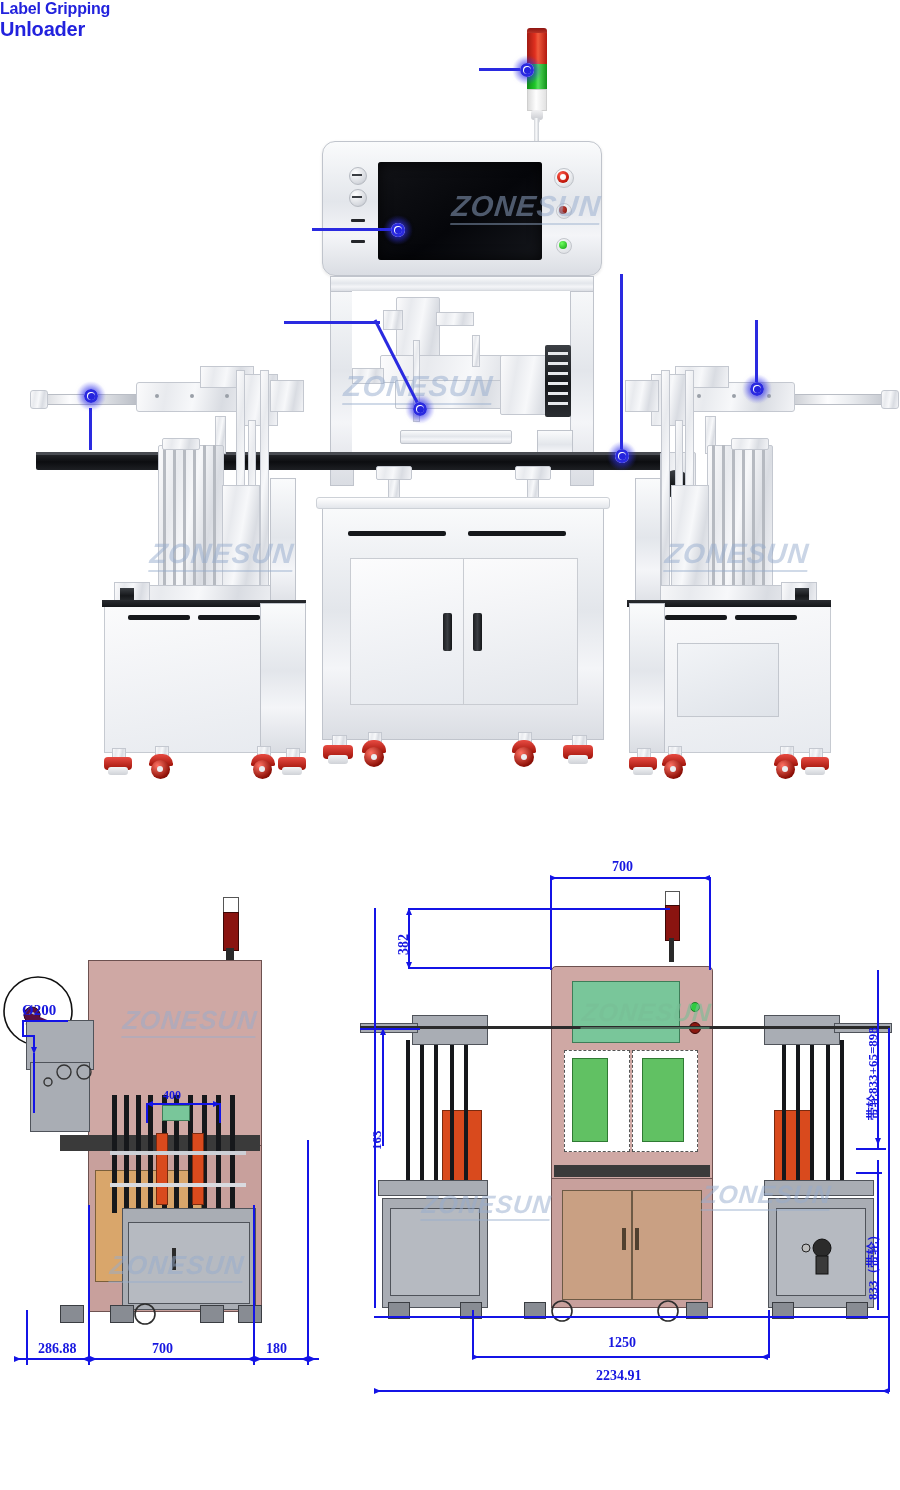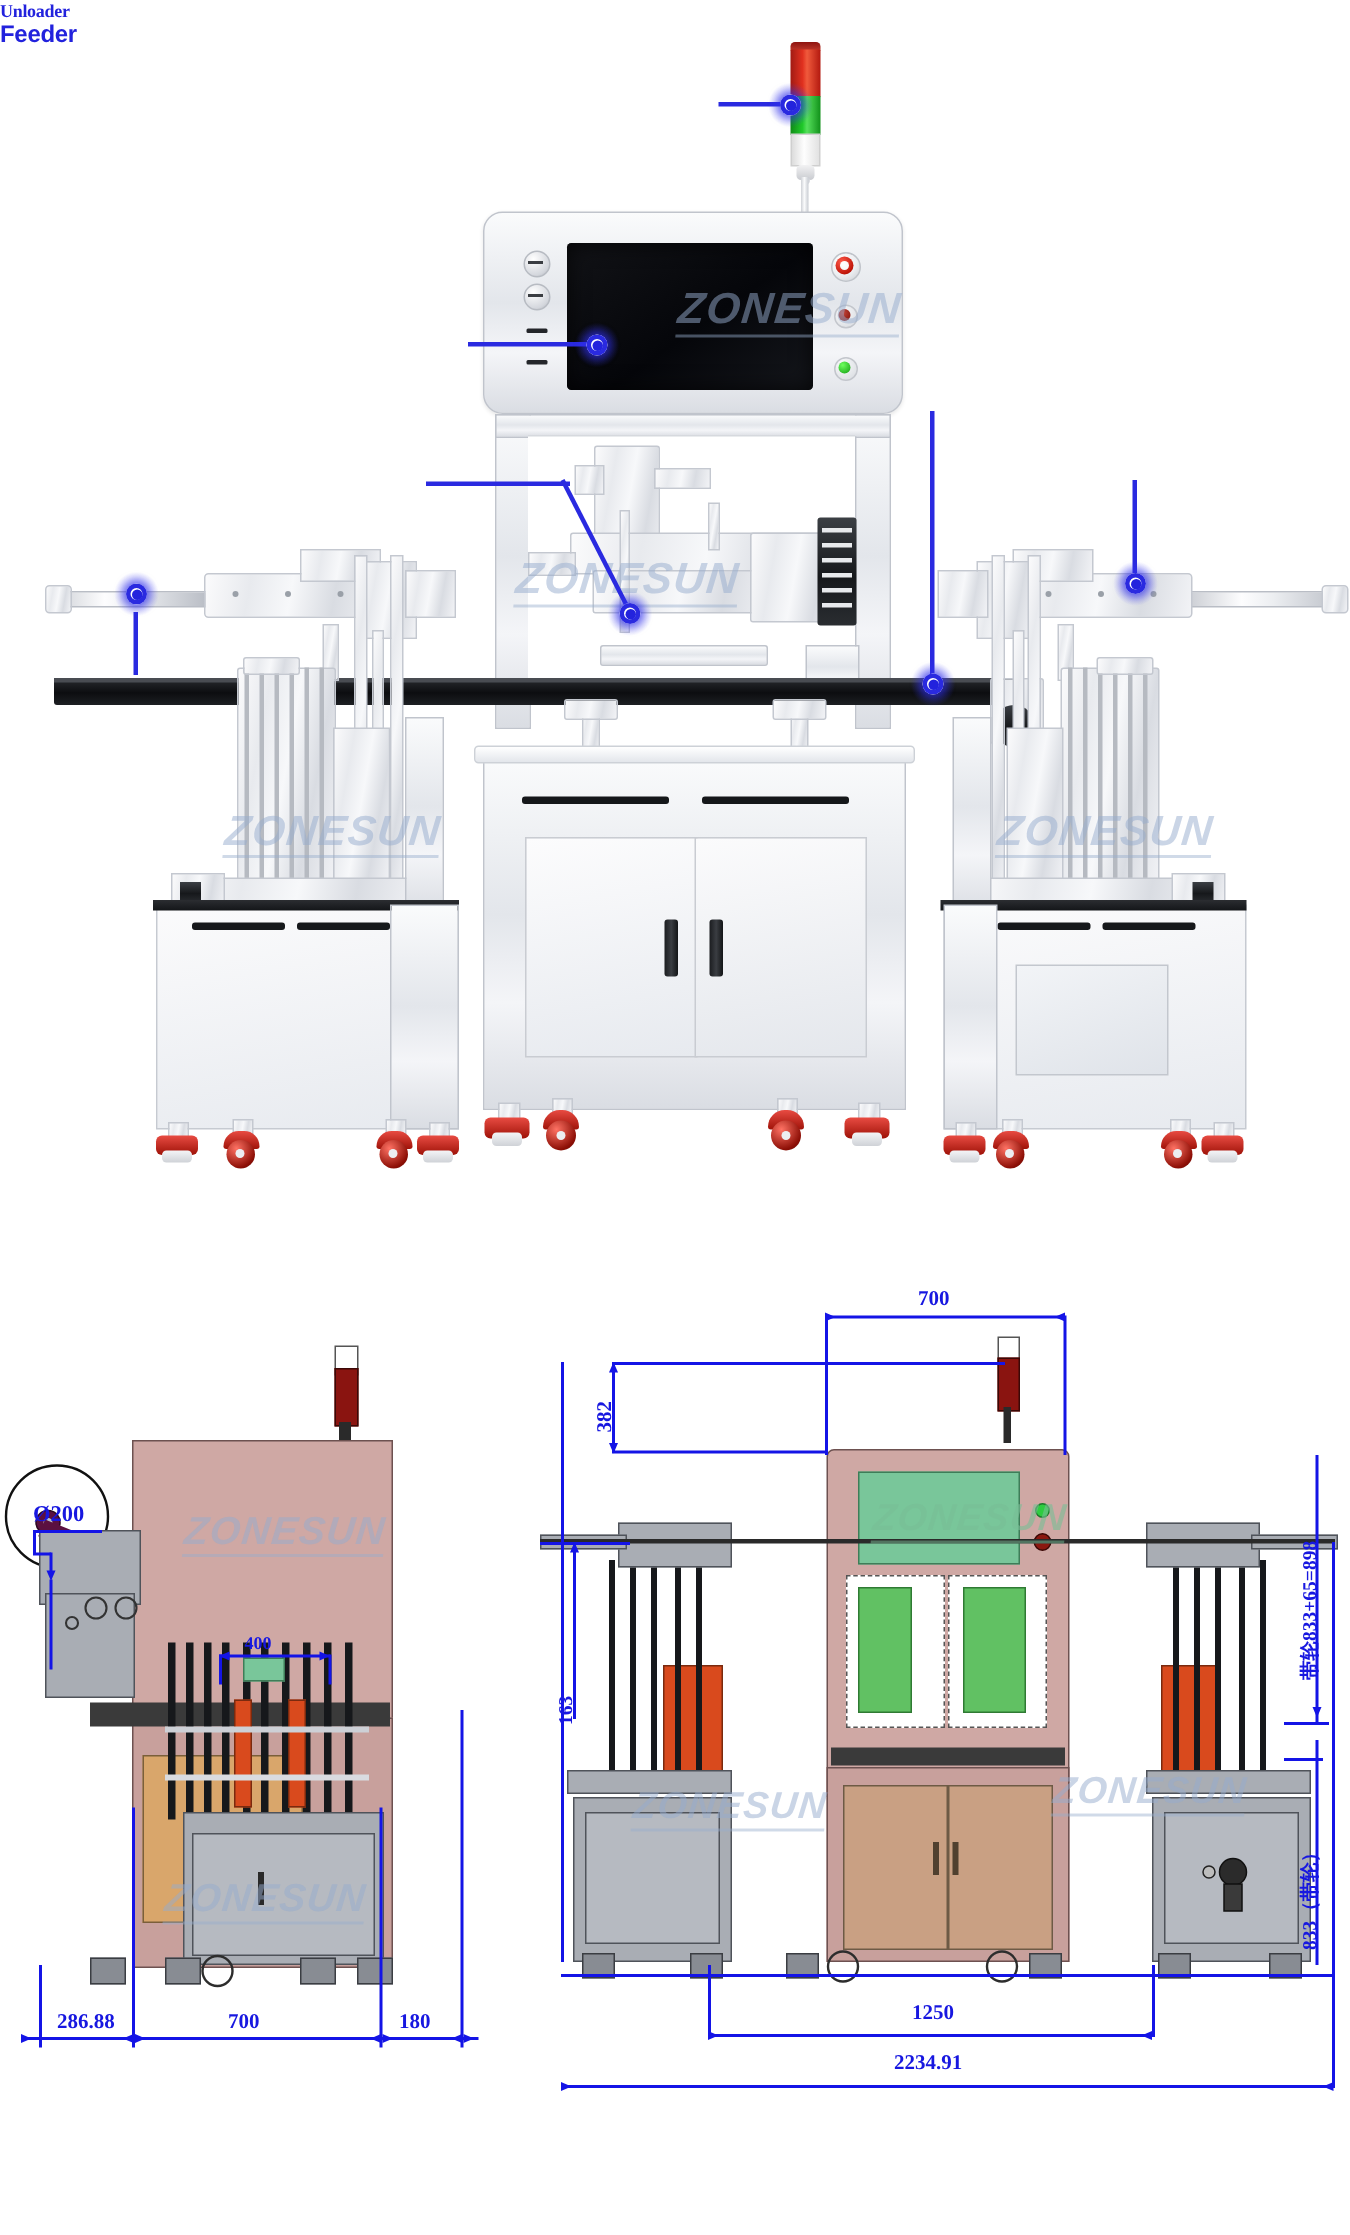--- a/index.html
+++ b/index.html
@@ -312,46 +312,46 @@
         </div>
     </div>
 
     <div class="lead" style="left:312px;top:228px;width:80px;height:3px;"></div>
     <div class="dotwrap" style="left:383px;top:215px;">
       <div class="dot">
           <i></i>
         </div>
     </div>
 
+    <div class="callout" style="left:147px;top:312px;font-size:16px;">Label Gripping</div>
     <div class="lead" style="left:284px;top:321px;width:96px;height:3px;"></div>
     <svg class="abs" style="left:375px;top:318px;width:55px;height:96px;overflow:visible;">
       <line x1="0" y1="2" x2="45" y2="90" stroke="#2a2ae0" stroke-width="3"></line>
     </svg>
     <div class="dotwrap" style="left:405px;top:394px;">
       <div class="dot">
           <i></i>
         </div>
     </div>
 
     <div class="lead" style="left:620px;top:274px;width:3px;height:176px;"></div>
     <div class="dotwrap" style="left:607px;top:441px;">
       <div class="dot">
           <i></i>
         </div>
     </div>
 
-    <div class="callout" style="left:716px;top:299px;font-size:12px;font-family:Liberation Serif, serif;">Unloader</div>
+    <div class="callout" style="left:716px;top:299px;font-size:20px;">Unloader</div>
     <div class="lead" style="left:755px;top:320px;width:3px;height:62px;"></div>
     <div class="dotwrap" style="left:742px;top:374px;">
       <div class="dot">
           <i></i>
         </div>
     </div>
 
-    <div class="callout" style="left:57px;top:452px;font-size:16px;">Feeder</div>
     <div class="lead" style="left:89px;top:408px;width:3px;height:42px;"></div>
     <div class="dotwrap" style="left:76px;top:381px;">
       <div class="dot">
           <i></i>
         </div>
     </div>
   </div>
 
   <div class="abs" style="left:0;top:850px;width:330px;height:570px;">
 

